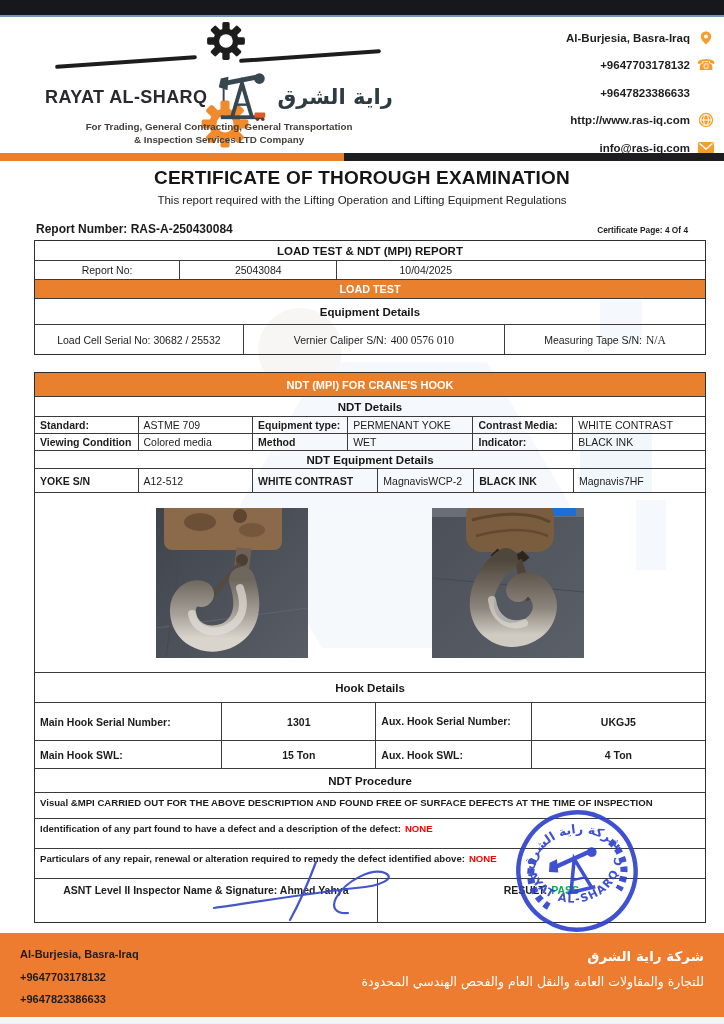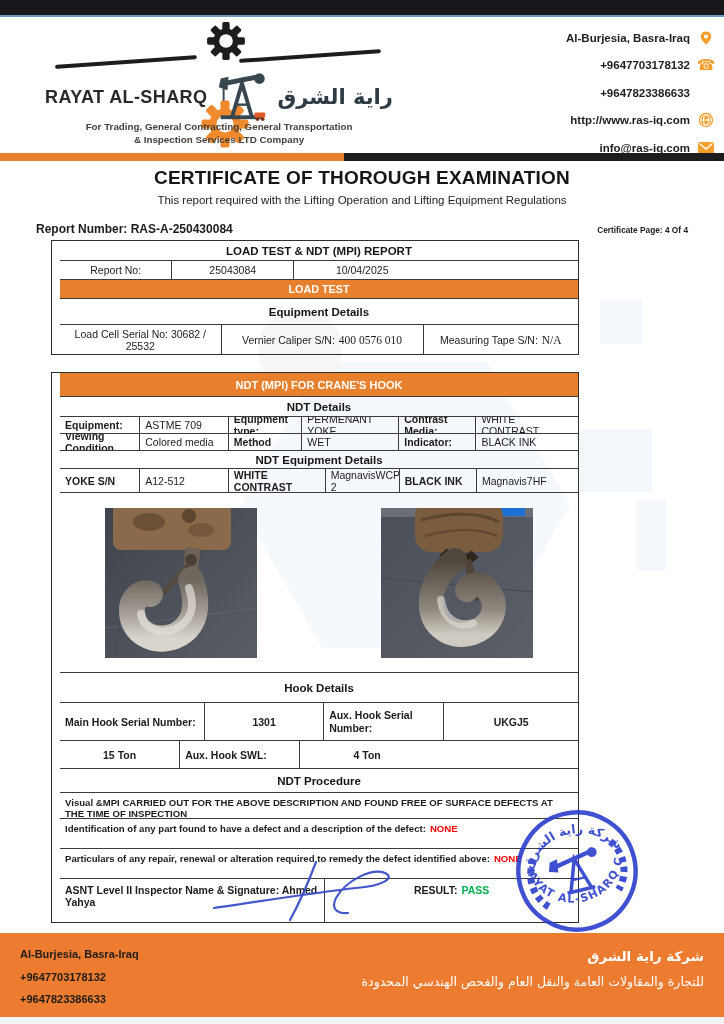--- a/index.html
+++ b/index.html
@@ -33,21 +33,21 @@
   .divider{position:absolute;left:0;top:153px;width:724px;height:8px;display:flex;}
   .div-orange{width:344px;height:8px;background:#E8802D;}
   .div-black{flex:1;height:8px;background:#1d1d1f;}
   
   .title{position:absolute;left:0;top:167px;width:724px;text-align:center;font-size:19px;font-weight:bold;color:#161616;letter-spacing:.2px;}
   .subtitle{position:absolute;left:0;top:194px;width:724px;text-align:center;font-size:11.5px;color:#222;}
   .meta{position:absolute;left:36px;top:222px;width:652px;height:14px;}
   .meta-left{position:absolute;left:0;top:0;font-size:12px;font-weight:bold;color:#1b1b1b;}
   .meta-right{position:absolute;right:0;top:3px;font-size:8.3px;font-weight:bold;color:#1b1b1b;}
   
-  .tbl{position:absolute;left:51px;width:528px;border:1.5px solid #2e2e2e;box-sizing:border-box;background:transparent;z-index:1;padding-left:8px;}
+  .tbl{position:absolute;left:34px;width:672px;border:1.5px solid #2e2e2e;box-sizing:border-box;background:transparent;z-index:1;}
   .row{display:flex;border-top:1px solid #3b3b3b;box-sizing:border-box;}
   .row:first-child{border-top:none;}
   .cell{border-left:1px solid #3b3b3b;box-sizing:border-box;display:flex;align-items:center;padding:0 5px;font-size:10.5px;overflow:hidden;}
   .cell:first-child{border-left:none;}
   .cc{justify-content:center;text-align:center;}
   .b{font-weight:bold;}
   .hdr-row{justify-content:center;align-items:center;text-align:center;font-weight:bold;font-size:11.5px;color:#161616;}
   .orange-row{background:#E8802D;color:#fff;font-weight:bold;font-size:10.8px;display:flex;align-items:center;justify-content:center;border-top:1px solid #3b3b3b;}
   .serif{font-family:"Liberation Serif",serif;}
   .red{color:#FF0000;margin-left:4px;font-weight:bold;}
@@ -204,38 +204,38 @@
 
   <div class="tbl" style="top:240px;">
     <div class="row hdr-row" style="height:19px;">LOAD TEST &amp; NDT (MPI) REPORT</div>
     <div class="row" style="height:19px;">
       <div class="cell cc" style="width:21.5%;">Report No:</div>
       <div class="cell cc" style="width:23.5%;">25043084</div>
       <div class="cell cc" style="width:26.5%;">10/04/2025</div>
     </div>
     <div class="orange-row" style="height:18px;">LOAD TEST</div>
     <div class="row hdr-row" style="height:26px;">Equipment Details</div>
-    <div class="row" style="height:30px;">
+    <div class="row" style="height:30px;justify-content:flex-end;">
       <div class="cell cc" style="width:31%;">Load Cell Serial No: 30682 / 25532</div>
       <div class="cell cc" style="width:39%;">
         <span>Vernier Caliper S/N:</span>
           <span class="serif" style="margin-left:4px;font-size:11.5px;">400 0576 010</span>
       </div>
       <div class="cell cc" style="width:30%;">
         <span>Measuring Tape S/N:</span>
           <span class="serif" style="margin-left:4px;font-size:11.5px;">N/A</span>
       </div>
     </div>
   </div>
 
   <div class="tbl" style="top:372px;">
     <div class="orange-row" style="height:23px;border-top:none;font-size:11px;">NDT (MPI) FOR CRANE'S HOOK</div>
     <div class="row hdr-row" style="height:20px;">NDT Details</div>
     <div class="row" style="height:17px;font-size:10px;">
-      <div class="cell b" style="width:15.3%;">Equipment:</div>
+      <div class="cell b" style="width:15.3%;">Standard:</div>
       <div class="cell" style="width:17.1%;">ASTME 709</div>
       <div class="cell b" style="width:14.2%;">Equipment type:</div>
       <div class="cell" style="width:18.7%;">PERMENANT YOKE</div>
       <div class="cell b" style="width:14.9%;">Contrast Media:</div>
       <div class="cell" style="width:19.8%;">WHITE CONTRAST</div>
     </div>
     <div class="row" style="height:17px;font-size:10px;">
       <div class="cell b" style="width:15.3%;">Viewing Condition</div>
       <div class="cell" style="width:17.1%;">Colored media</div>
       <div class="cell b" style="width:14.2%;">Method</div>
@@ -310,20 +310,21 @@
     </div>
 
     <div class="row hdr-row" style="height:30px;">Hook Details</div>
     <div class="row" style="height:38px;">
       <div class="cell b" style="width:27.8%;">Main Hook Serial Number:</div>
       <div class="cell cc b" style="width:23%;">1301</div>
       <div class="cell b" style="width:23.2%;line-height:13px;">Aux. Hook Serial Number:</div>
       <div class="cell cc b" style="width:26%;">UKGJ5</div>
     </div>
     <div class="row" style="height:28px;">
+      <div class="cell b" style="width:27.8%;">Main Hook SWL:</div>
       <div class="cell cc b" style="width:23%;">15 Ton</div>
       <div class="cell b" style="width:23.2%;">Aux. Hook SWL:</div>
       <div class="cell cc b" style="width:26%;">4 Ton</div>
     </div>
     <div class="row hdr-row" style="height:24px;">NDT Procedure</div>
     <div class="row" style="height:26px;">
       <div class="cell proc-cell" style="width:100%;">Visual &amp;MPI CARRIED OUT FOR THE ABOVE DESCRIPTION AND FOUND FREE OF SURFACE DEFECTS AT THE TIME OF INSPECTION</div>
     </div>
     <div class="row" style="height:30px;">
       <div class="cell proc-cell" style="width:100%;">

